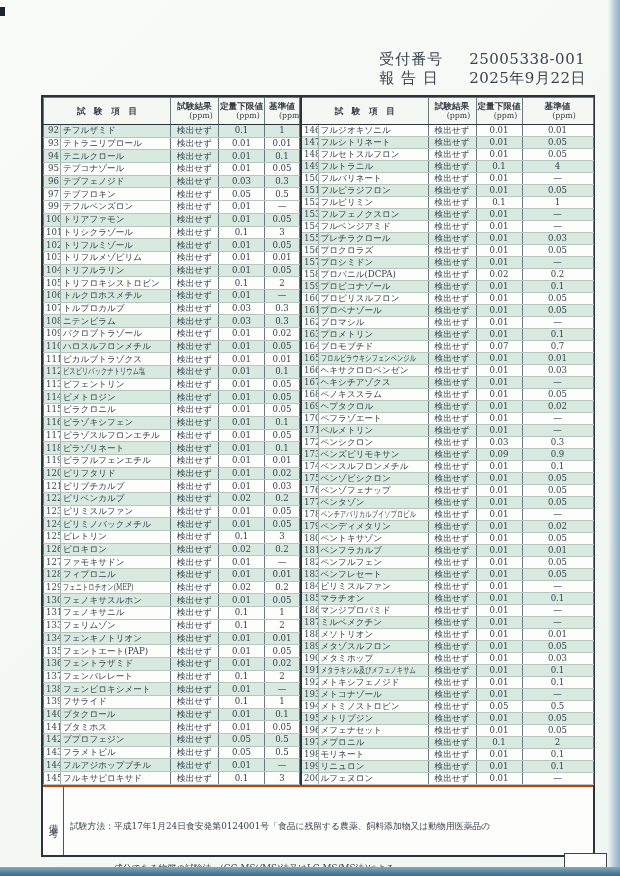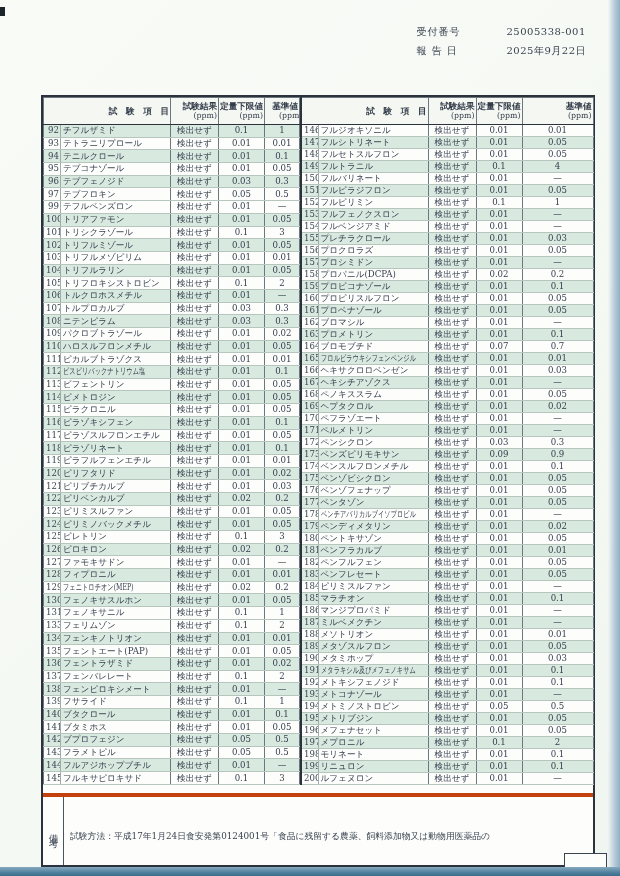--- a/index.html
+++ b/index.html
@@ -7,47 +7,47 @@
   .page{position:relative;width:620px;height:876px;overflow:hidden;
         background:linear-gradient(135deg,#f9fbf7 0%,#f5f9f4 55%,#eff5f0 100%);
         font-family:"DejaVu Serif","Liberation Serif",serif;color:#343c4d;}
   
   .edge-right{position:absolute;top:0;right:0;width:12px;height:876px;
         background:linear-gradient(90deg,rgba(170,195,212,0) 0%,#b7cbd9 55%,#8fb0c6 100%);}
   .edge-bottom{position:absolute;left:0;bottom:0;width:620px;height:9px;
         background:linear-gradient(180deg,#86a9bf 0%,#4a7b98 70%,#3d6f8d 100%);}
   .corner-mark{position:absolute;left:0;top:7px;width:5px;height:9px;background:#1d242c;}
   
-  .doc-head{position:absolute;top:22px;right:34px;font-size:10px;line-height:19px;color:#39424f;}
+  .doc-head{position:absolute;top:50px;right:34px;font-size:15px;line-height:19px;color:#39424f;}
   .doc-head .row{display:flex;}
   .doc-head .lbl{width:74px;letter-spacing:1px;}
   .doc-head .val{margin-left:16px;letter-spacing:.5px;}
   
   .table-frame{position:absolute;left:41px;top:95px;width:550px;border:2px solid #2b323b;background:#fdfefc;}
   .halves{display:flex;}
   .half{border-collapse:collapse;table-layout:fixed;}
   .half.left{width:256px;}
   .half.right{width:292px;border-left:2px solid #2b323b;}
   .half th,.half td{border:1px solid #6b7880;padding:0 2px;box-sizing:border-box;overflow:hidden;}
   .half thead th{height:27px;border-bottom:1.5px solid #2b323b;background:#f4f7f2;
-        font-size:8.6px;font-weight:bold;color:#323b49;text-align:right;line-height:10px;padding:2px 1px;}
+        font-size:8.6px;font-weight:bold;color:#323b49;text-align:center;line-height:10px;padding:2px 1px;}
   .half thead th .unit{font-weight:normal;font-size:7.8px;padding-left:13px;}
   .half td{height:12px;font-size:8.6px;line-height:11px;white-space:nowrap;
         border-top:1px solid #b6c5bd;border-bottom:1px solid #b6c5bd;}
   .half tr.alt td{background:#d8eadf;}
   td.no{width:17px;text-align:right;padding-right:1px;border-right:1px solid #9fadaa;color:#3a4452;}
   td.name{width:110px;text-align:left;}
   td.result{width:48px;text-align:center;}
   td.limit{width:46px;text-align:center;}
   td.standard{text-align:center;}
   .half.left td.standard{width:35px;}
   .half.right td.standard{width:71px;}
   .condensed{display:inline-block;transform:scaleX(.72);transform-origin:0 50%;white-space:nowrap;}
   
-  .remarks{display:flex;border-top:4px solid #c2410c;height:68px;margin-top:8px;}
+  .remarks{display:flex;border-top:2px solid #c2410c;height:68px;}
   .remarks .label{width:20px;border-right:1px solid #4a545c;display:flex;align-items:center;justify-content:center;
         writing-mode:vertical-rl;text-orientation:upright;font-size:9.5px;letter-spacing:5px;color:#39424f;}
   .remarks .lines{flex:1;padding:4px 8px 0 6px;font-size:8.8px;line-height:14px;
         white-space:pre-wrap;color:#39424f;}
   
   .page-num{position:absolute;right:13px;top:853px;border:1px solid #3a444c;background:#fdfefc;
         padding:12px 9px;font-size:9.5px;line-height:16px;color:#39424f;}
 </style>
 </head>
 <body>

